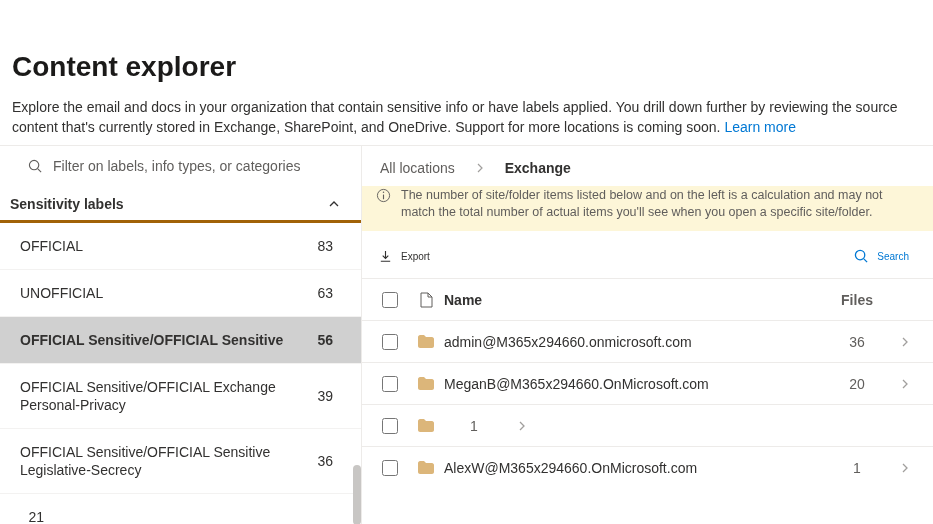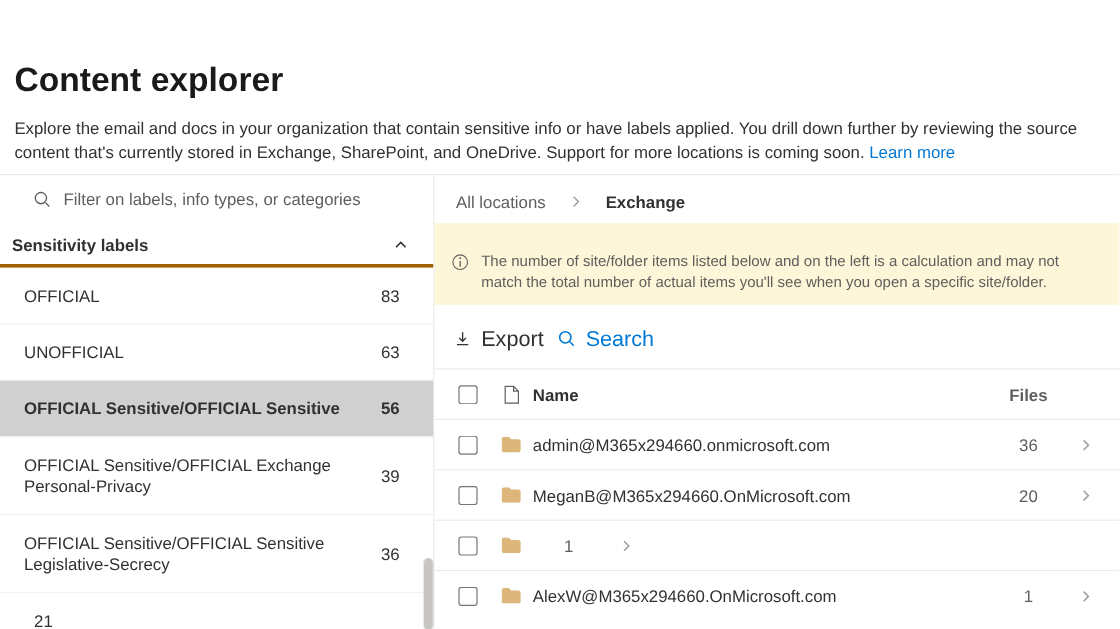--- a/index.html
+++ b/index.html
@@ -19,23 +19,23 @@
   .label-row .name { flex: 1; padding-right: 10px; }
   .label-row .count { min-width: 24px; text-align: right; }
   .label-row.selected { background: #d0d0d0; font-weight: 700; }
   .label-row.selected .count { font-weight: 700; }
   .scroll-thumb { position: absolute; right: 0; bottom: 0; width: 8px; height: 60px; background: #c8c6c4; border-radius: 4px; }
   .right { flex: 1; display: flex; flex-direction: column; }
   .breadcrumb { padding: 14px 18px 10px 18px; font-size: 14px; display: flex; align-items: center; gap: 20px; }
   .breadcrumb .root { color: #605e5c; }
   .breadcrumb .sep { color: #a19f9d; }
   .breadcrumb .current { font-weight: 700; color: #323130; }
-  .info-banner { background: #fdf6d8; padding: 24px 14px 10px 14px; font-size: 12.5px; color: #605e5c; display: flex; gap: 10px; line-height: 17px; }
+  .info-banner { background: #fdf6d8; padding: 1px 14px 10px 14px; font-size: 12.5px; color: #605e5c; display: flex; gap: 10px; line-height: 17px; }
   .info-banner .icon { flex-shrink: 0; margin-top: 1px; color: #605e5c; }
-  .toolbar { display: flex; align-items: center; padding: 14px 18px 10px 10px; font-size: 18px; }
+  .toolbar { display: flex; justify-content: space-between; align-items: center; padding: 14px 18px 10px 10px; font-size: 10px; }
   .tool-btn { display: flex; align-items: center; gap: 8px; color: #323130; cursor: pointer; padding: 4px 6px; }
   .tool-btn.search { color: #0078d4; }
   .table { display: flex; flex-direction: column; }
   .thead, .trow { display: flex; align-items: center; padding: 0 10px; border-top: 1px solid #edebe9; }
   .thead { font-weight: 600; font-size: 14px; height: 42px; }
   .trow { height: 42px; font-size: 14px; }
   .col-check { width: 36px; display: flex; justify-content: center; }
   .col-icon { width: 36px; display: flex; justify-content: center; }
   .col-name { flex: 1; }
   .col-files { width: 60px; text-align: center; color: #605e5c; }

